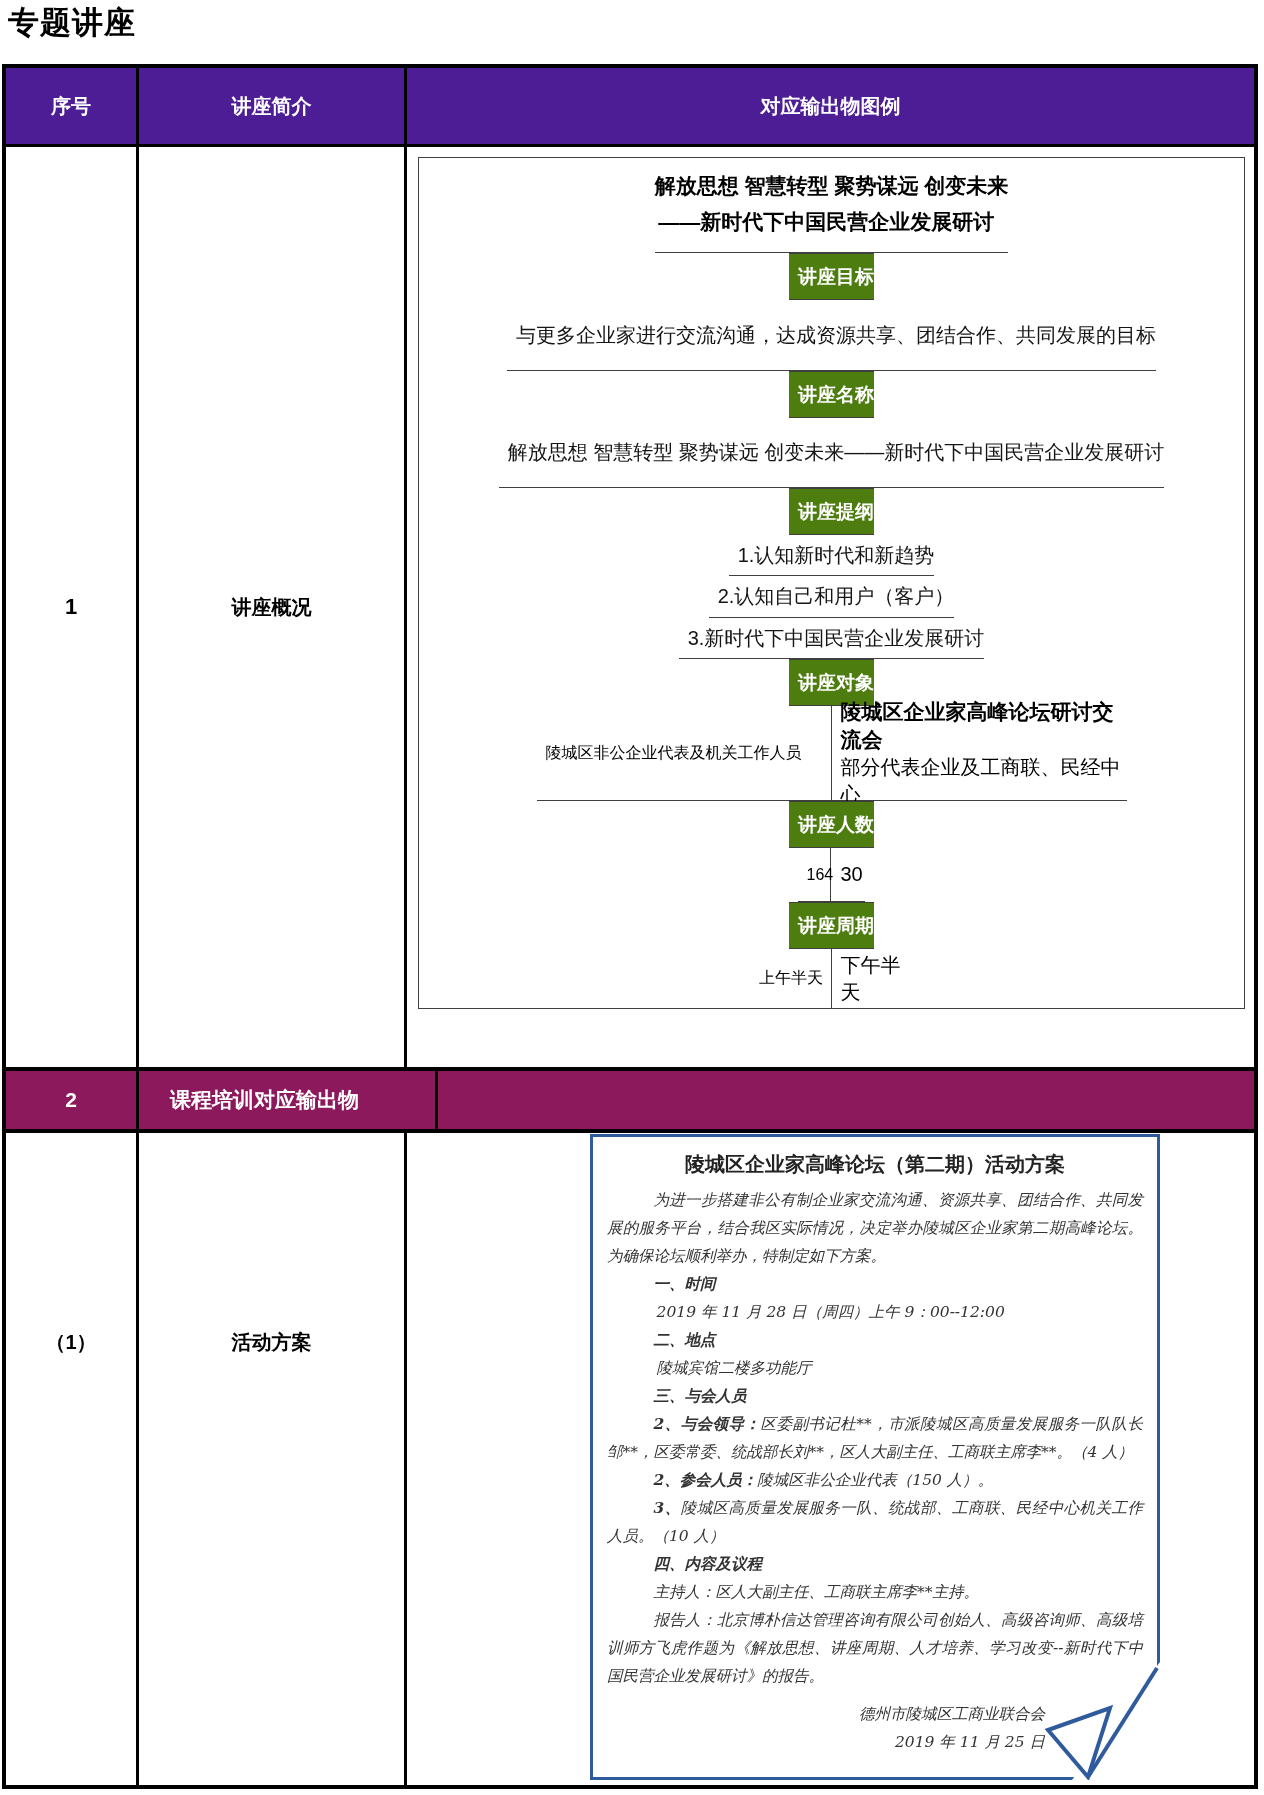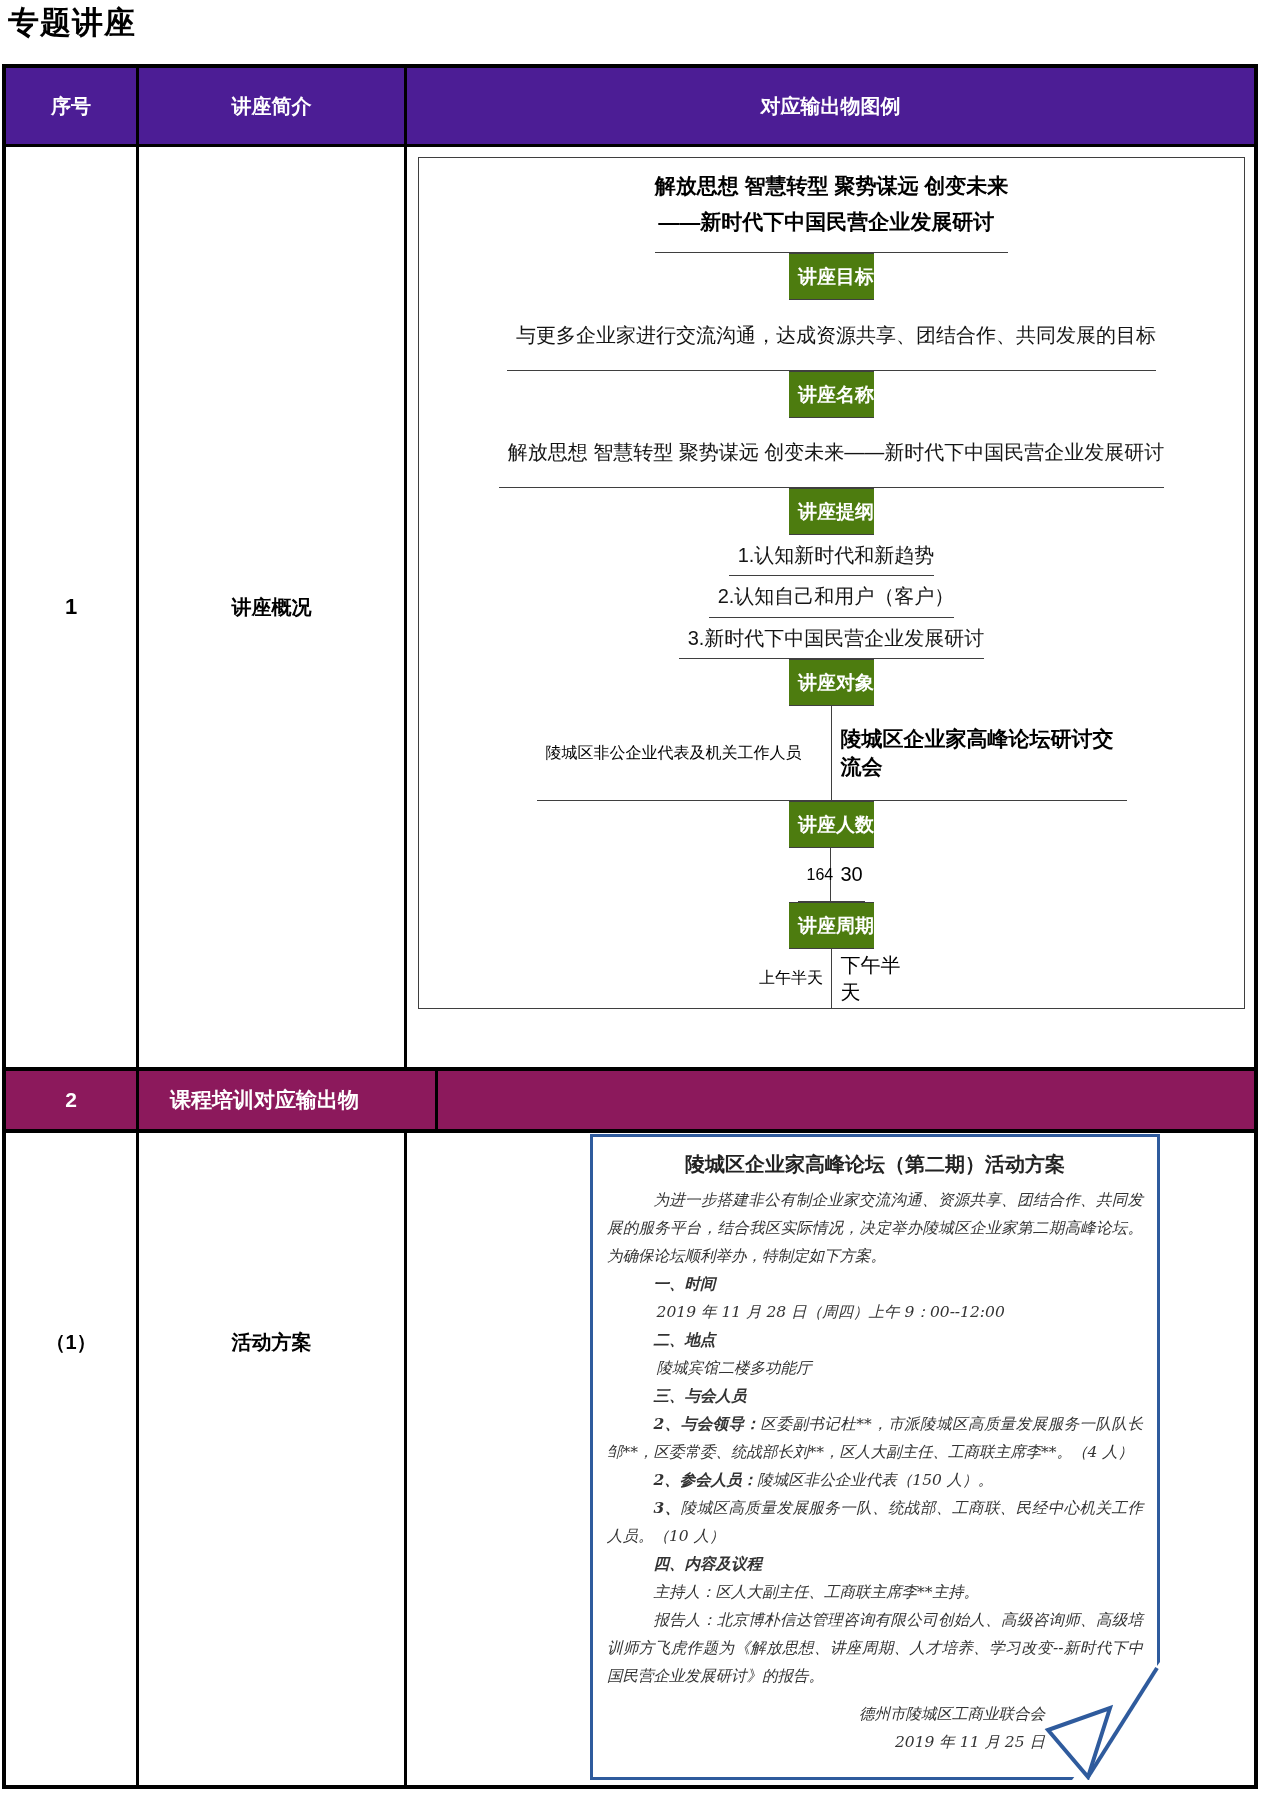--- a/index.html
+++ b/index.html
@@ -97,20 +97,21 @@
         <div class="lc-band">讲座提纲</div>
         <div class="lc-text h40">1.认知新时代和新趋势</div>
         <div class="lc-text h41">2.认知自己和用户（客户）</div>
         <div class="lc-text h40">3.新时代下中国民营企业发展研讨</div>
 
         <div class="lc-band">讲座对象</div>
         <div class="lc-two h94">
           <div class="lc-cell-l">陵城区非公企业代表及机关工作人员</div>
           <div class="lc-cell-r">
             <div class="rb">陵城区企业家高峰论坛研讨交流会</div>
+            <div>部分代表企业及工商联、民经中心</div>
           </div>
         </div>
 
         <div class="lc-band">讲座人数</div>
         <div class="lc-two h53">
           <div class="lc-cell-l">164</div>
           <div class="lc-cell-r">30</div>
         </div>
 
         <div class="lc-band">讲座周期</div>

